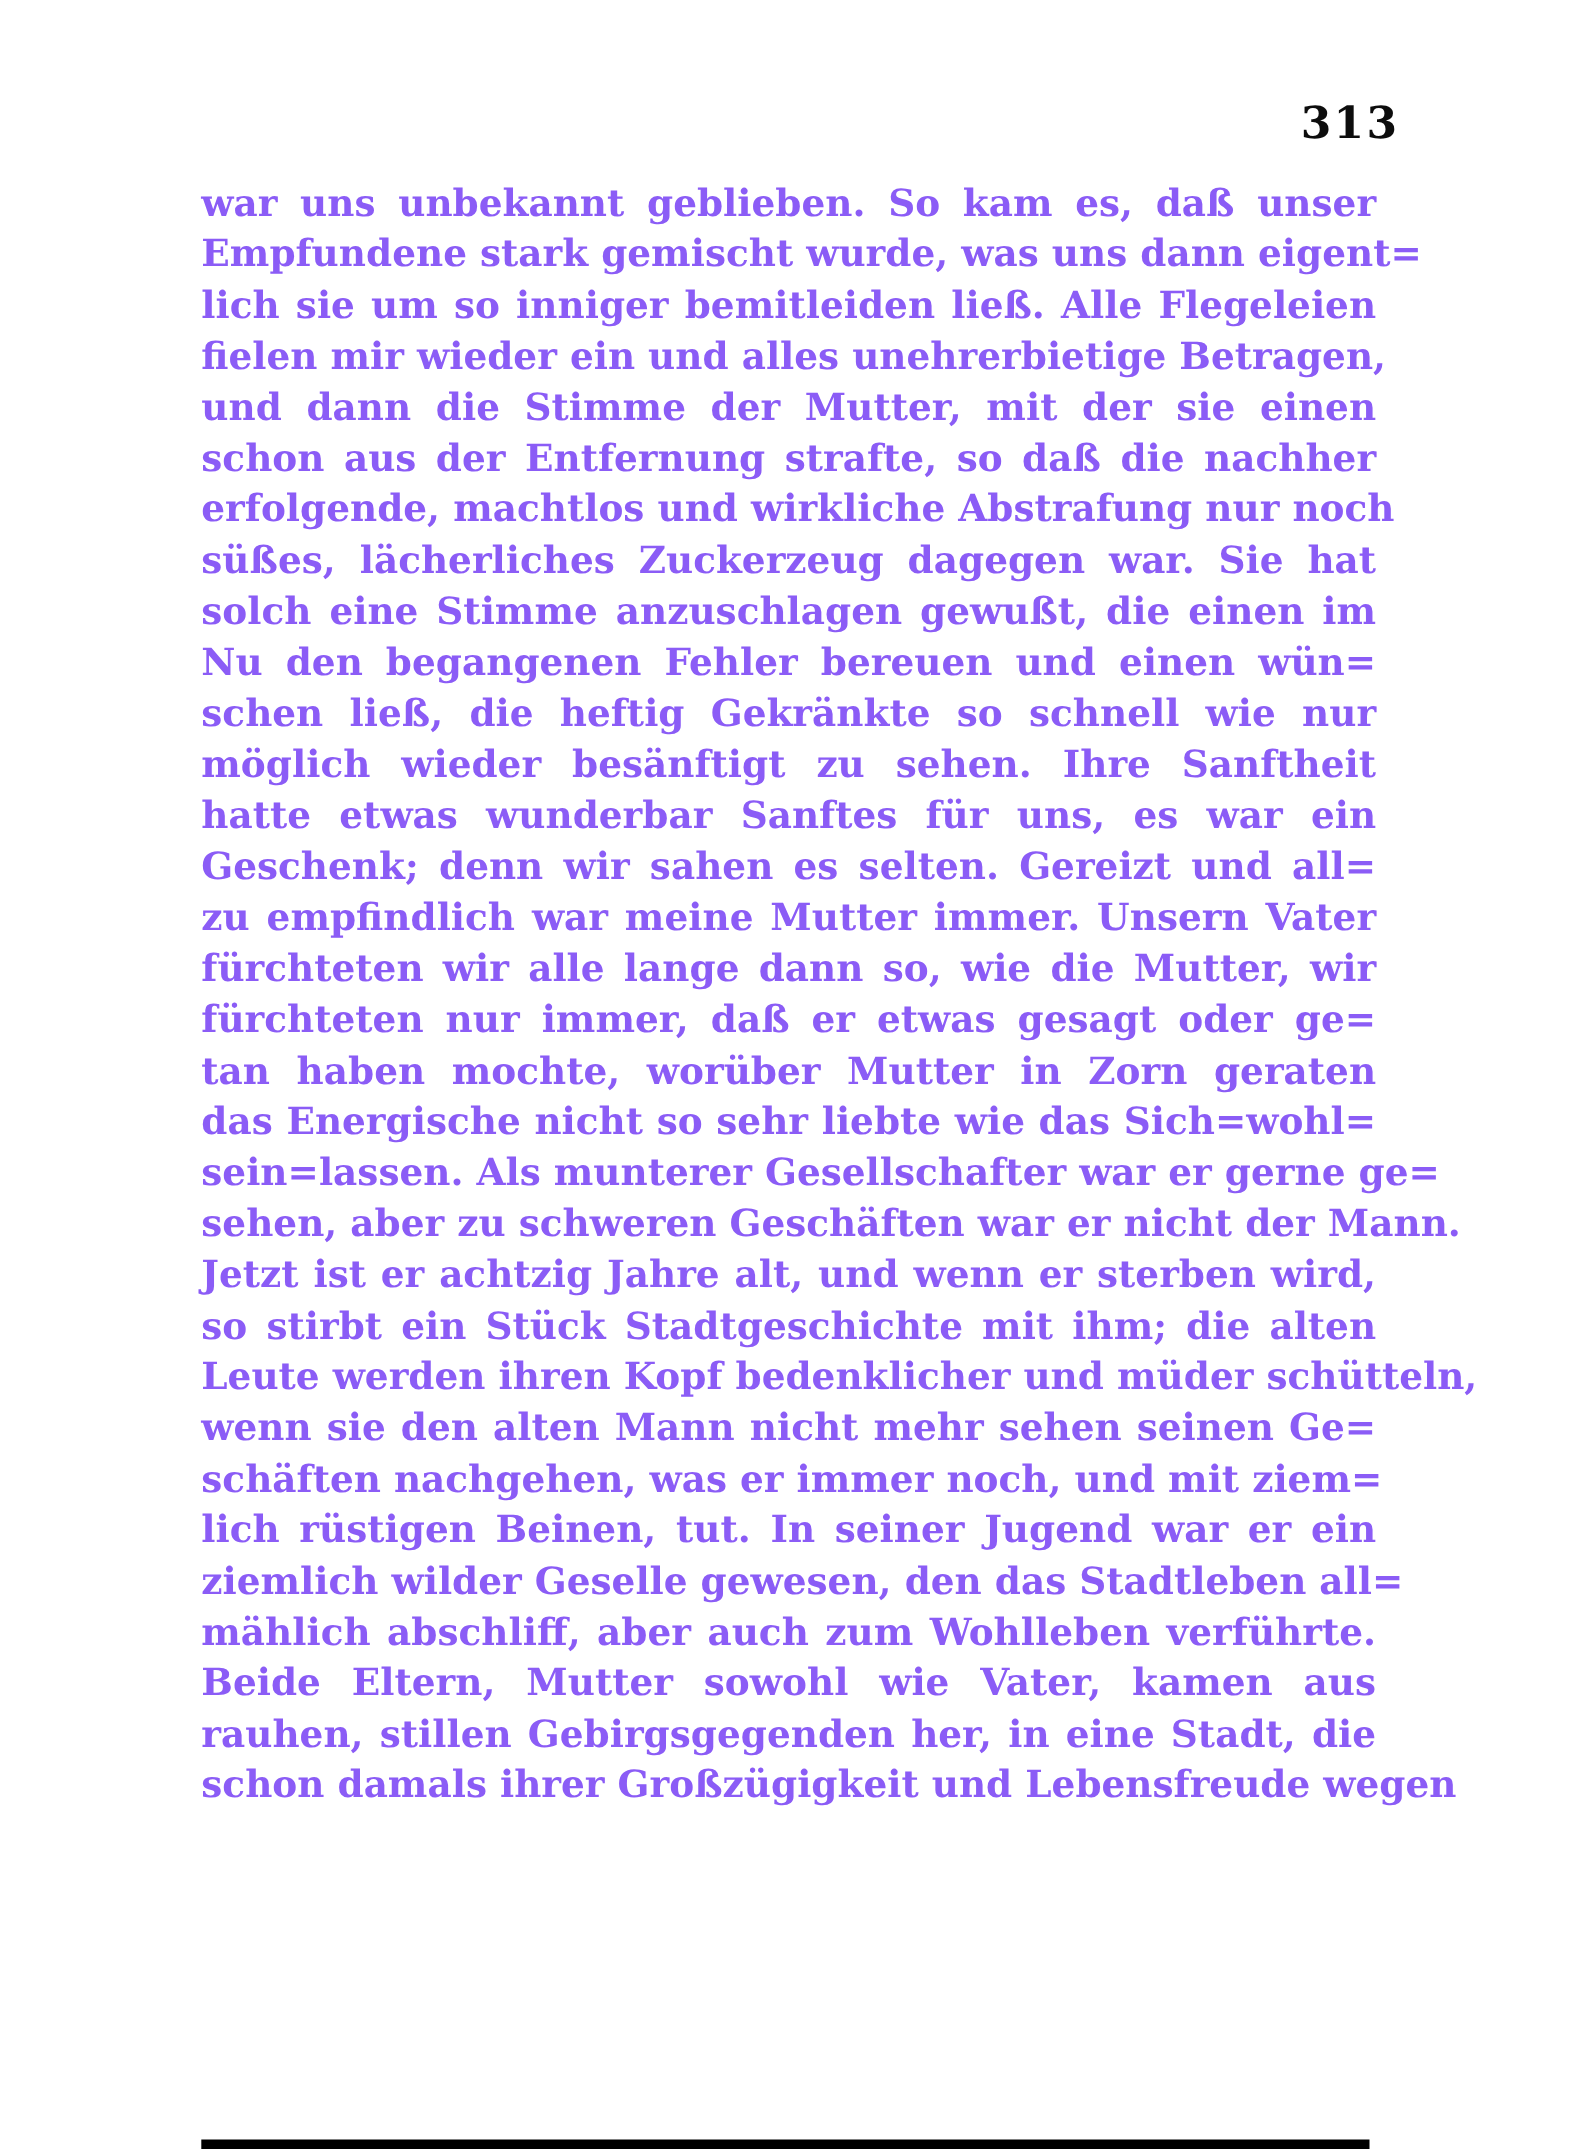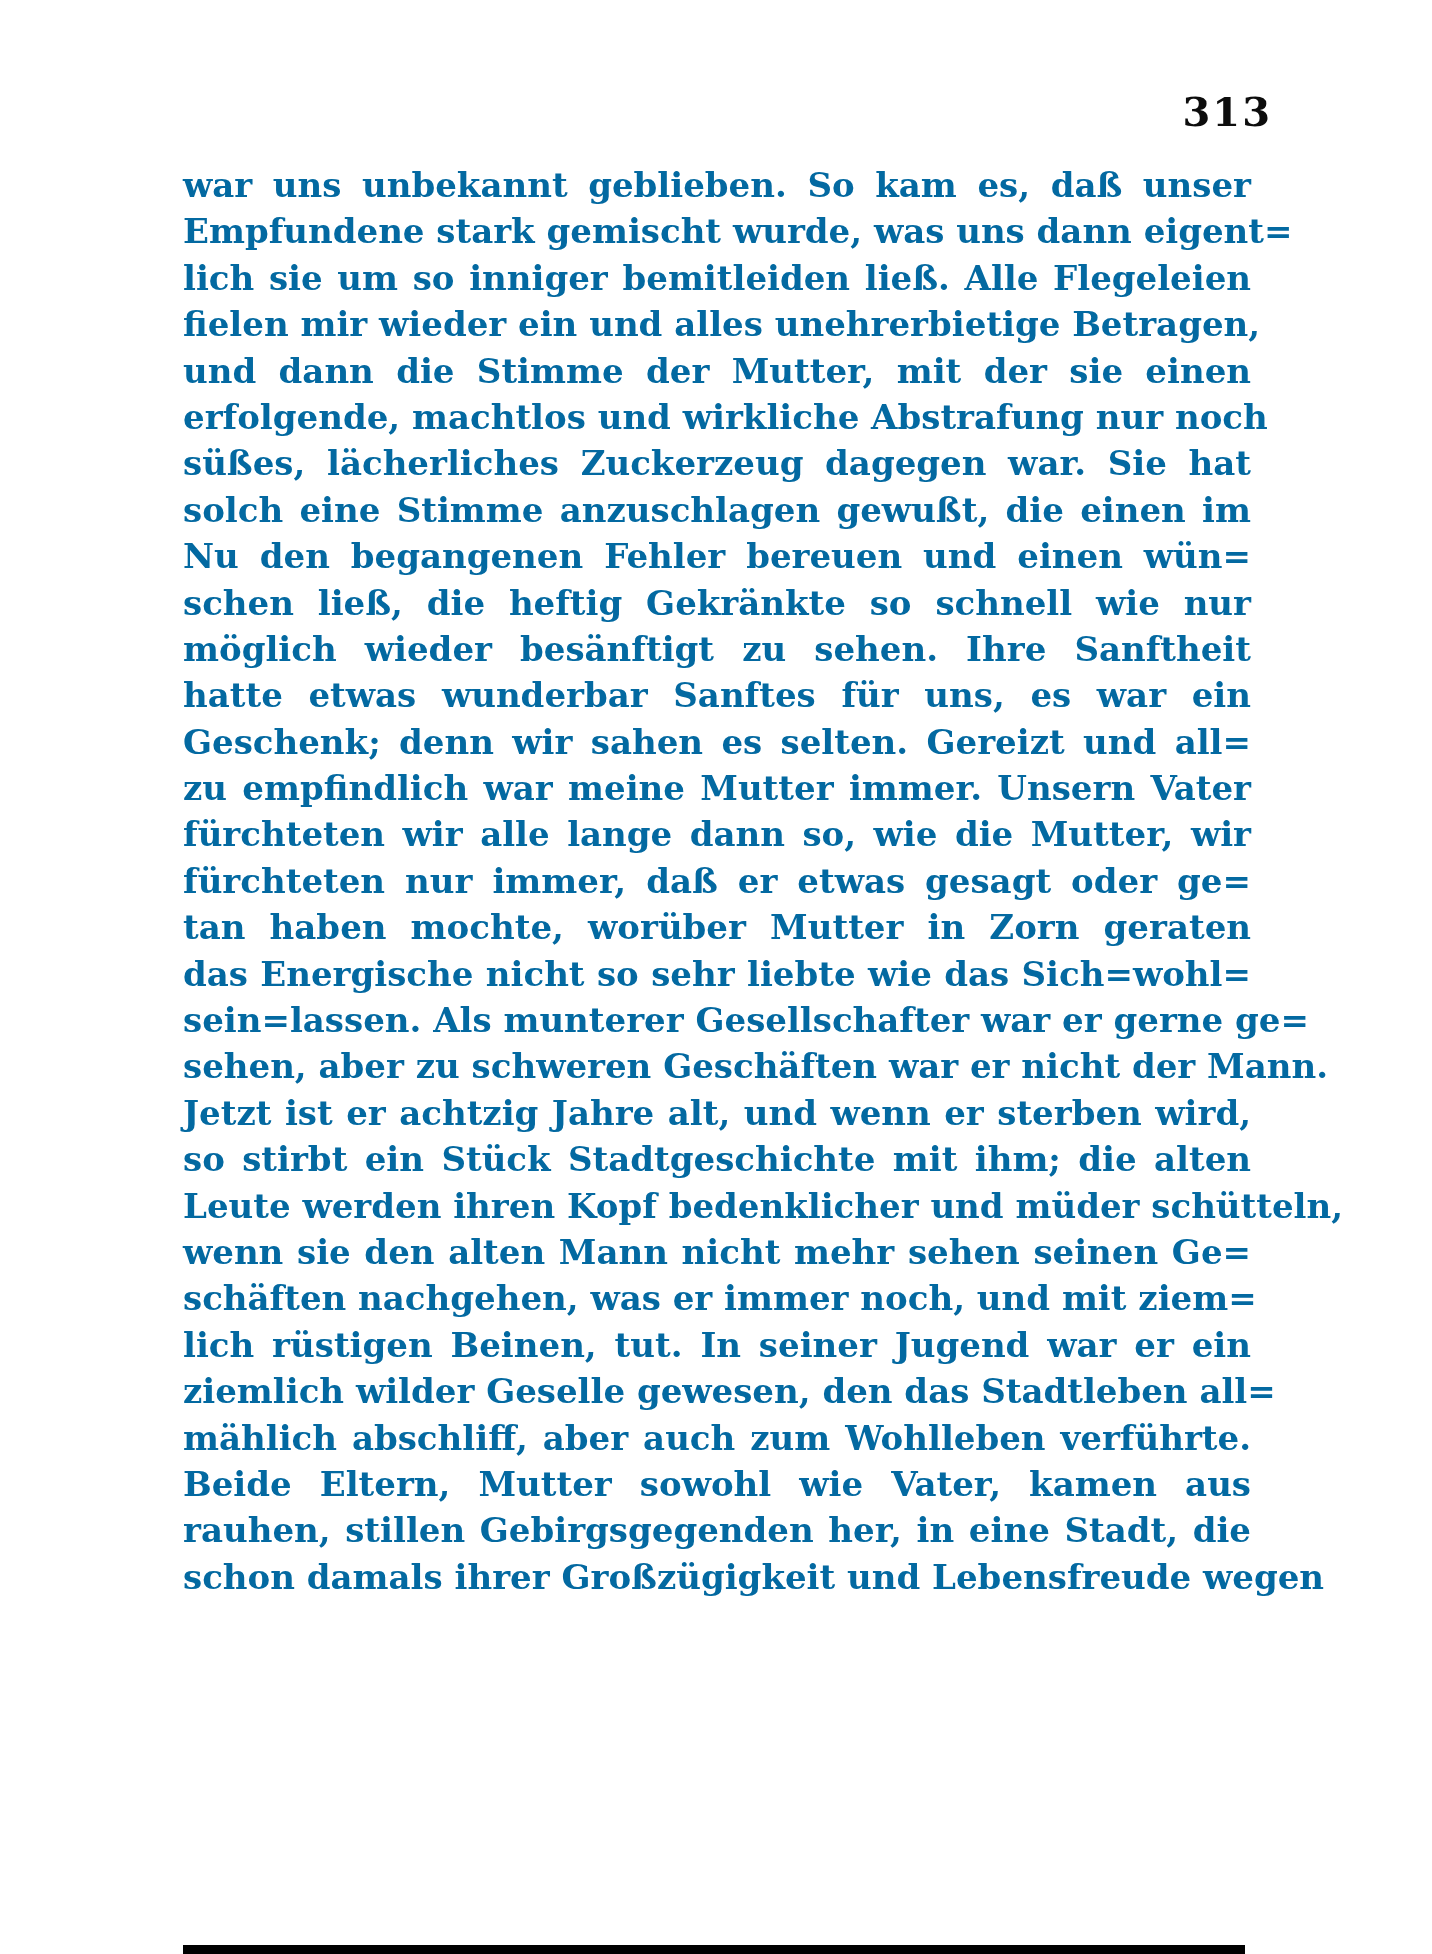--- a/index.html
+++ b/index.html
@@ -33,21 +33,21 @@
     position: absolute;
     top: 162px;
     left: 183px;
     width: 1068px;
   }
   .text-line {
     font-size: 34px;
     font-weight: bold;
     line-height: 46.4px;
     height: 46.4px;
-    color: #0369a1;
+    color: #8b5cf6;
     text-align: justify;
     text-align-last: justify;
     white-space: nowrap;
     -webkit-font-smoothing: antialiased;
   }
   .bottom-artifact {
     position: absolute;
     left: 183px;
     top: 1945px;
     width: 1062px;
@@ -61,20 +61,21 @@
 <div class="scan-page">
 
   <div class="page-number">313</div>
 
   <div class="text-block">
     <div class="text-line">war uns unbekannt geblieben. So kam es, daß unser</div>
     <div class="text-line">Empfundene stark gemischt wurde, was uns dann eigent=</div>
     <div class="text-line">lich sie um so inniger bemitleiden ließ. Alle Flegeleien</div>
     <div class="text-line">fielen mir wieder ein und alles unehrerbietige Betragen,</div>
     <div class="text-line">und dann die Stimme der Mutter, mit der sie einen</div>
+    <div class="text-line">schon aus der Entfernung strafte, so daß die nachher</div>
     <div class="text-line">erfolgende, machtlos und wirkliche Abstrafung nur noch</div>
     <div class="text-line">süßes, lächerliches Zuckerzeug dagegen war. Sie hat</div>
     <div class="text-line">solch eine Stimme anzuschlagen gewußt, die einen im</div>
     <div class="text-line">Nu den begangenen Fehler bereuen und einen wün=</div>
     <div class="text-line">schen ließ, die heftig Gekränkte so schnell wie nur</div>
     <div class="text-line">möglich wieder besänftigt zu sehen. Ihre Sanftheit</div>
     <div class="text-line">hatte etwas wunderbar Sanftes für uns, es war ein</div>
     <div class="text-line">Geschenk; denn wir sahen es selten. Gereizt und all=</div>
     <div class="text-line">zu empfindlich war meine Mutter immer. Unsern Vater</div>
     <div class="text-line">fürchteten wir alle lange dann so, wie die Mutter, wir</div>

